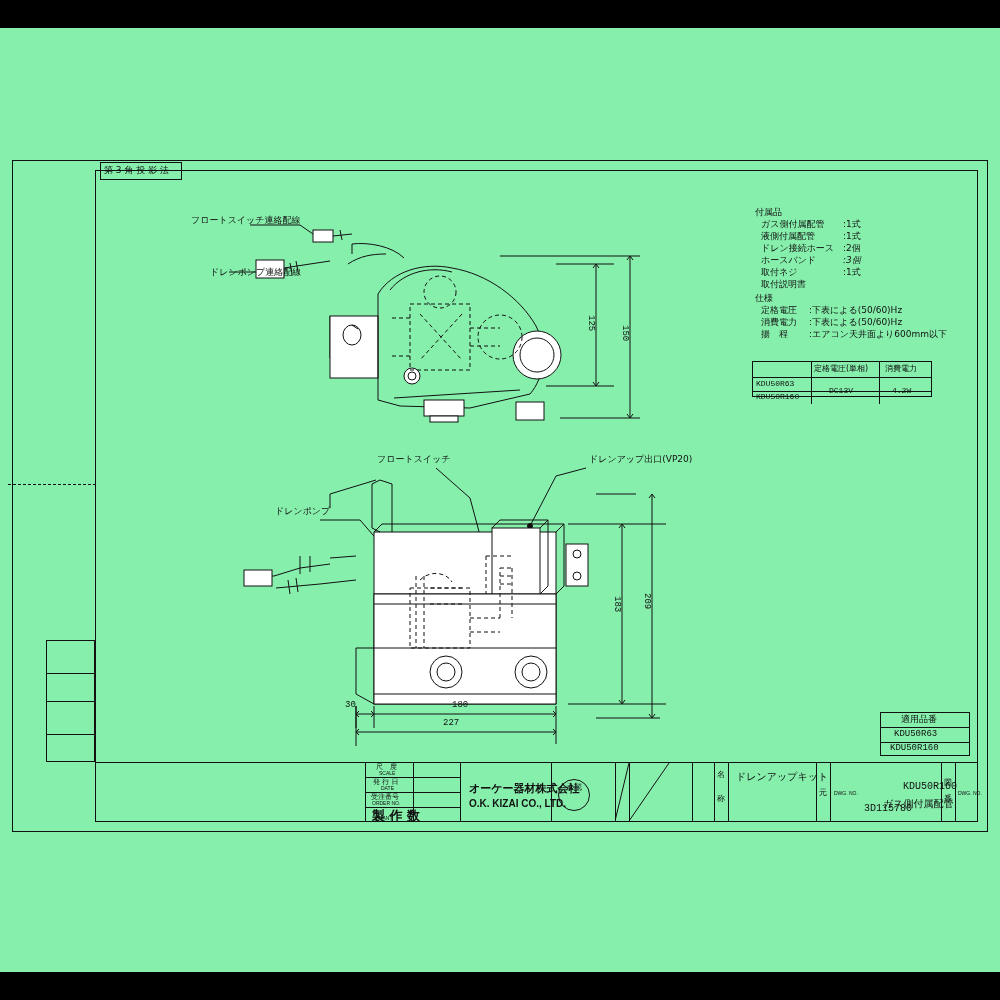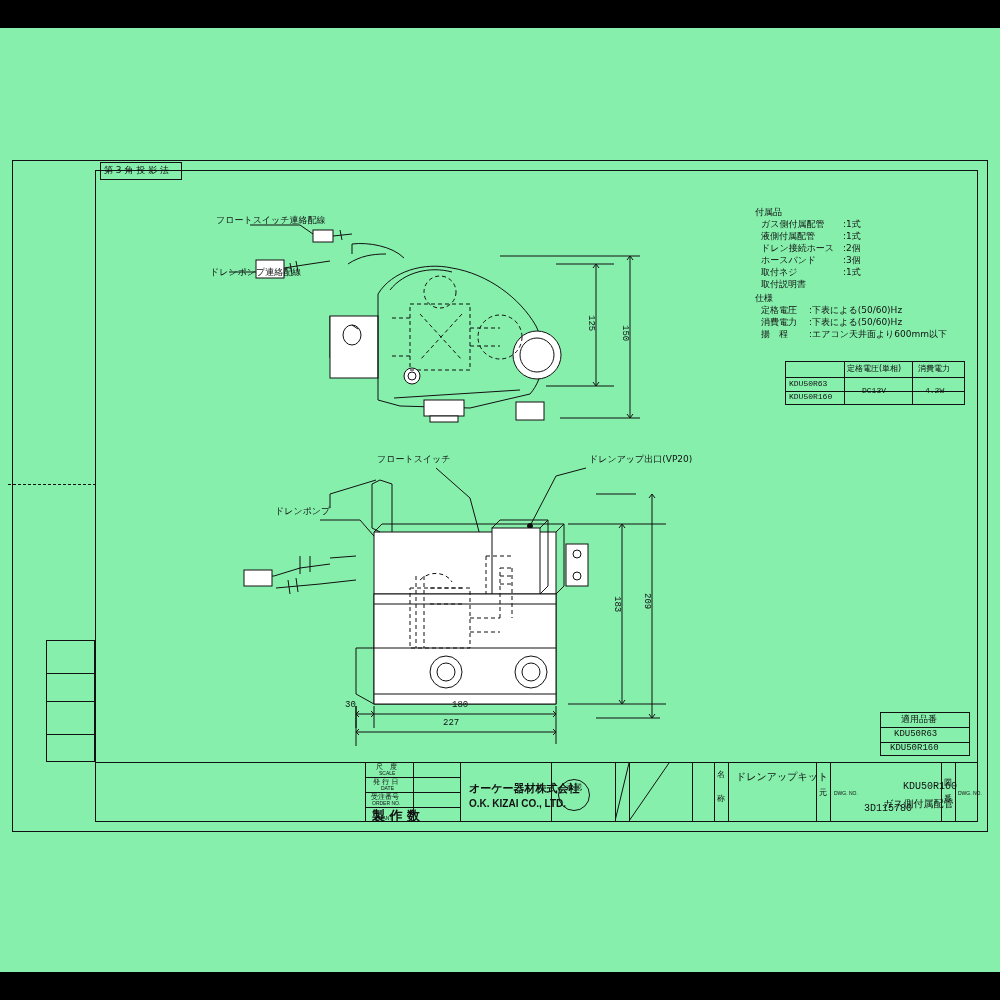--- a/index.html
+++ b/index.html
@@ -199,21 +199,21 @@
       <path d="M356,678 L356,718"></path>
       <path d="M356,704 L556,704"></path>
       <path d="M359,683 L356,686 L359,689"></path>
       <path d="M371,683 L374,686 L371,689"></path>
       <path d="M553,683 L556,686 L553,689"></path>
       <path d="M359,701 L356,704 L359,707"></path>
       <path d="M553,701 L556,704 L553,707"></path>
     </g>
   </svg>
 
-  <div class="txt jp" style="left:216px; top:188px; font-size:9px;">フロートスイッチ連絡配線</div>
+  <div class="txt jp" style="left:191px; top:188px; font-size:9px;">フロートスイッチ連絡配線</div>
   <div class="txt jp" style="left:166px; top:240px; font-size:9px;margin-left:44px;">ドレンポンプ連絡配線</div>
   <div class="txt jp" style="left:377px; top:427px; font-size:9px;">フロートスイッチ</div>
   <div class="txt jp" style="left:589px; top:427px; font-size:9px;">ドレンアップ出口(VP20)</div>
   <div class="txt jp" style="left:275px; top:479px; font-size:9px;">ドレンポンプ</div>
 
   <div class="txt mono" style="left:586px; top:287px; font-size:9px; writing-mode:vertical-rl;">125</div>
   <div class="txt mono" style="left:620px; top:297px; font-size:9px; writing-mode:vertical-rl;">150</div>
   <div class="txt mono" style="left:612px; top:568px; font-size:9px; writing-mode:vertical-rl;">183</div>
   <div class="txt mono" style="left:642px; top:565px; font-size:9px; writing-mode:vertical-rl;">209</div>
   <div class="txt mono" style="left:345px; top:673px; font-size:9px;">30</div>
@@ -222,35 +222,35 @@
 
   <div class="abs" style="left:755px; top:180px;">
     <div class="txt jp" style="left:0px; top:0px; font-size:9px;">付属品</div>
     <div class="txt jp" style="left:6px; top:12px; font-size:9px;">ガス側付属配管</div>
     <div class="txt jp" style="left:88px; top:12px; font-size:9px;">:1式</div>
     <div class="txt jp" style="left:6px; top:24px; font-size:9px;">液側付属配管</div>
     <div class="txt jp" style="left:88px; top:24px; font-size:9px;">:1式</div>
     <div class="txt jp" style="left:6px; top:36px; font-size:9px;">ドレン接続ホース</div>
     <div class="txt jp" style="left:88px; top:36px; font-size:9px;">:2個</div>
     <div class="txt jp" style="left:6px; top:48px; font-size:9px;">ホースバンド</div>
-    <div class="txt jp" style="left:88px; top:48px; font-size:9px;">:3個</div>
+    <div class="txt jp" style="left:88px; top:48px; font-size:9px;font-style:italic;">:3個</div>
     <div class="txt jp" style="left:6px; top:60px; font-size:9px;">取付ネジ</div>
     <div class="txt jp" style="left:88px; top:60px; font-size:9px;">:1式</div>
     <div class="txt jp" style="left:6px; top:72px; font-size:9px;">取付説明書</div>
 
     <div class="txt jp" style="left:0px; top:86px; font-size:9px;">仕様</div>
     <div class="txt jp" style="left:6px; top:98px; font-size:9px;">定格電圧</div>
     <div class="txt jp" style="left:54px; top:98px; font-size:9px;">:下表による(50/60)Hz</div>
     <div class="txt jp" style="left:6px; top:110px; font-size:9px;">消費電力</div>
     <div class="txt jp" style="left:54px; top:110px; font-size:9px;">:下表による(50/60)Hz</div>
     <div class="txt jp" style="left:6px; top:122px; font-size:9px;">揚　程</div>
     <div class="txt jp" style="left:54px; top:122px; font-size:9px;">:エアコン天井面より600mm以下</div>
   </div>
 
-  <div class="box" style="left:785px; top:333px; width:180px; height:44px;">
+  <div class="box" style="left:752px; top:333px; width:180px; height:36px;">
     <div class="ln hl" style="left:0; top:15px; width:178px;"></div>
     <div class="ln hl" style="left:0; top:29px; width:178px;"></div>
     <div class="ln vl" style="left:58px; top:0; height:42px;"></div>
     <div class="ln vl" style="left:126px; top:0; height:42px;"></div>
 
     <div class="txt jp" style="left:61px; top:3px; font-size:8px;">定格電圧(単相)</div>
     <div class="txt jp" style="left:132px; top:3px; font-size:8px;">消費電力</div>
 
     <div class="txt mono" style="left:3px; top:18px; font-size:8px;">KDU50R63</div>
     <div class="txt mono" style="left:76px; top:25px; font-size:8px;">DC13V</div>

